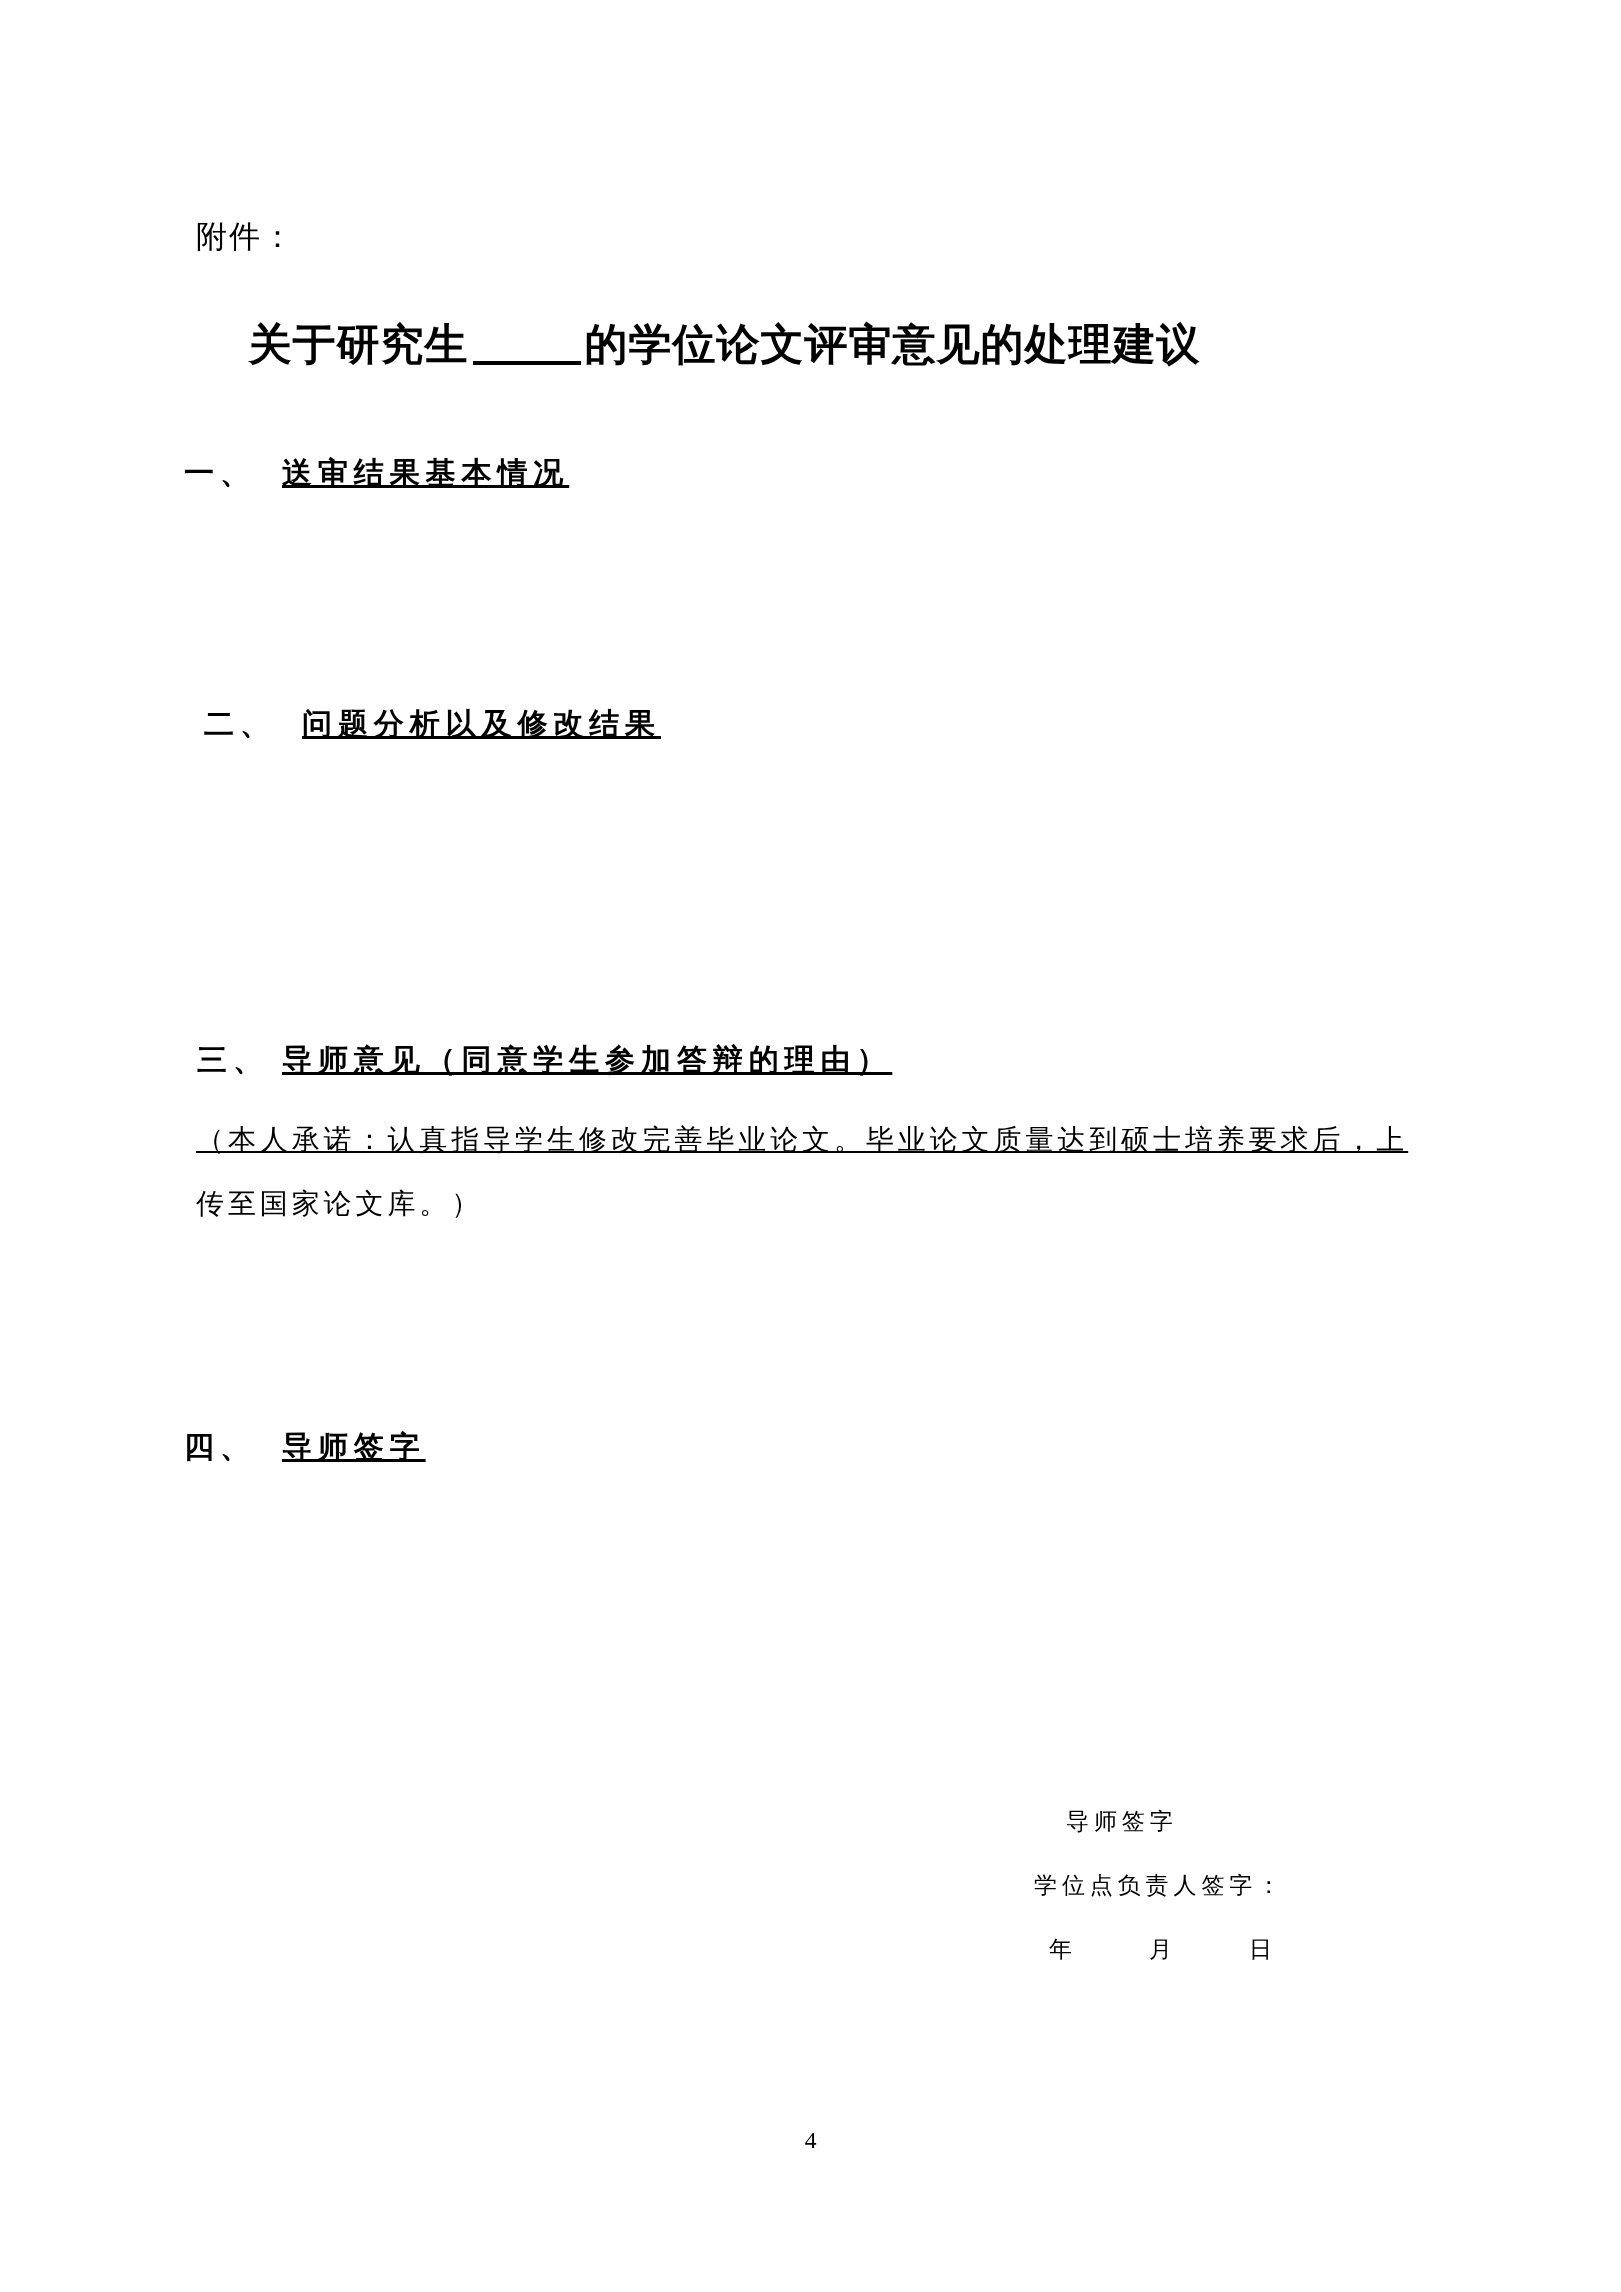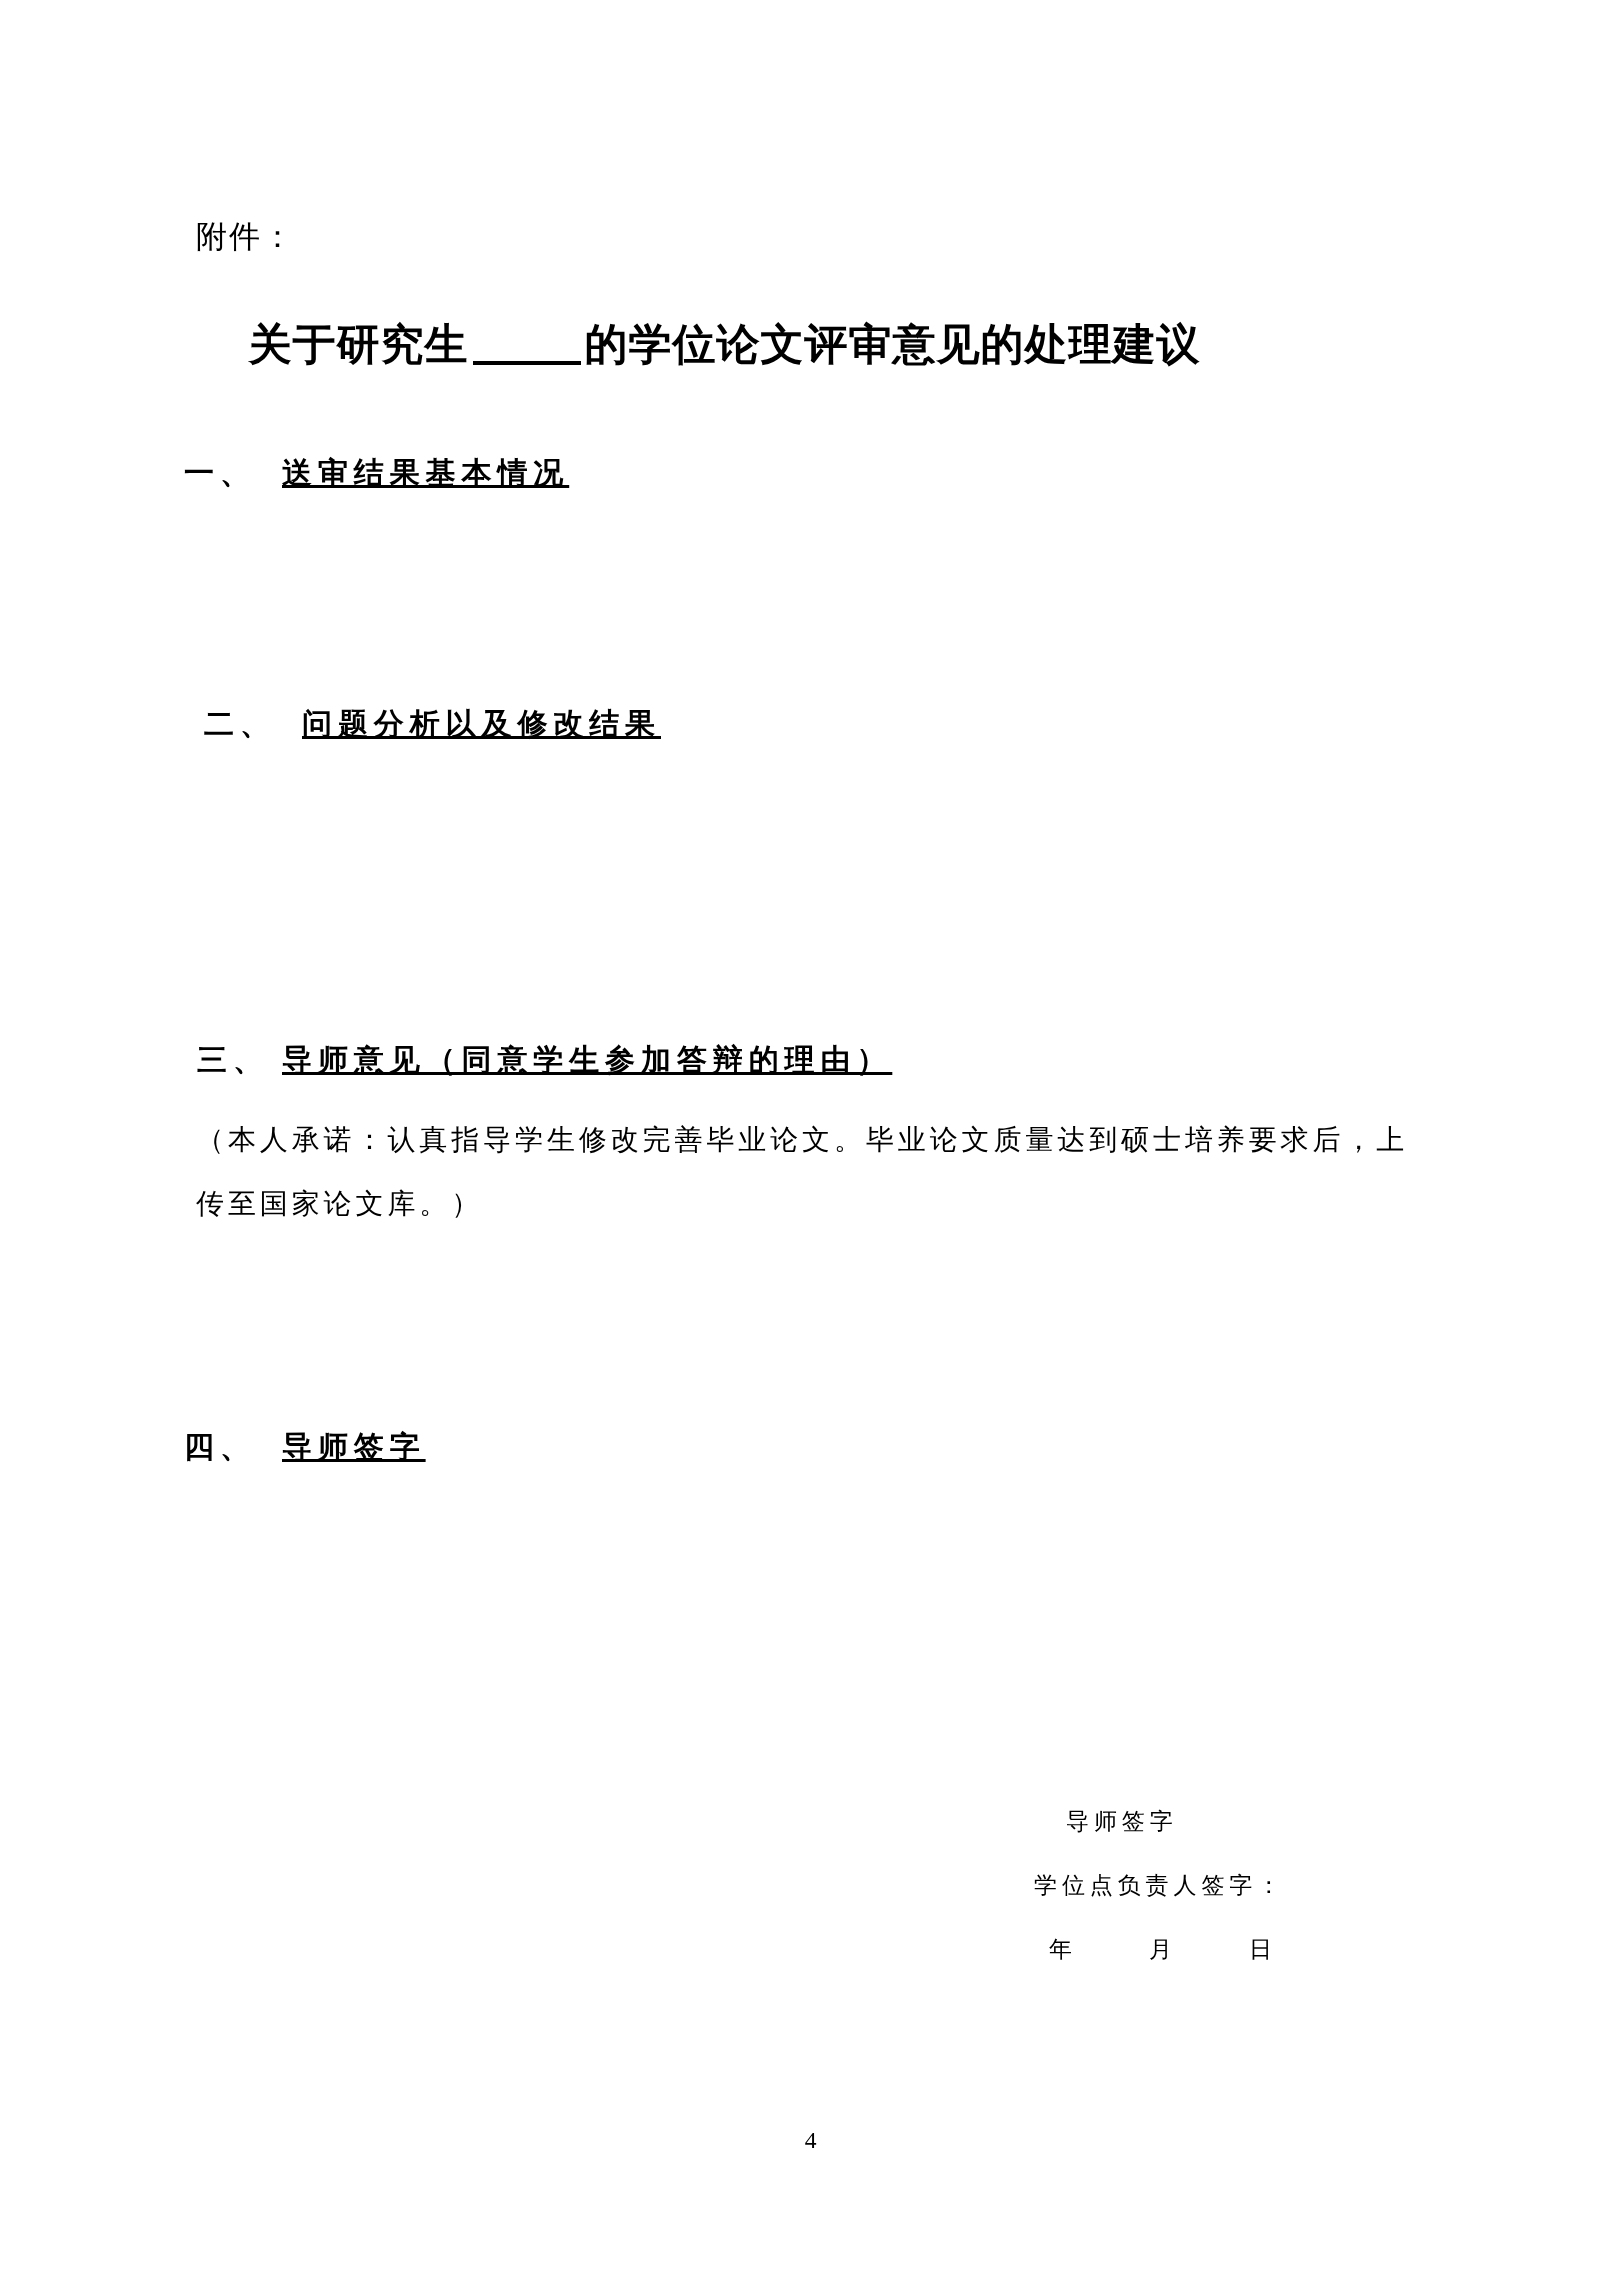--- a/index.html
+++ b/index.html
@@ -31,21 +31,21 @@
 </div>
 
 <div class="abs sec" style="top:704px;margin-left:20px;">
   <span class="num">二、</span><span>问题分析以及修改结果</span>
 </div>
 
 <div class="abs sec" style="top:1040px;text-align:center;">
   <span class="num">三、</span><span>导师意见（同意学生参加答辩的理由）</span>
 </div>
 
-<div class="abs note" style="top:1121px;">（本人承诺：认真指导学生修改完善毕业论文。毕业论文质量达到硕士培养要求后，上</div>
+<div class="abs note" style="top:1121px;text-decoration:underline;">（本人承诺：认真指导学生修改完善毕业论文。毕业论文质量达到硕士培养要求后，上</div>
 <div class="abs note" style="top:1185px;">传至国家论文库。）</div>
 
 <div class="abs sec" style="top:1427px;">
   <span class="num">四、</span><span>导师签字</span>
 </div>
 
 <div class="abs sig" style="left:1066px; top:1806px;">导师签字</div>
 <div class="abs sig" style="left:1034px; top:1870px;">学位点负责人签字：</div>
 <div class="abs sig date" style="left:1049px; top:1934px;">
   <span style="width:100px;">年</span><span style="width:100px;">月</span><span>日</span>

